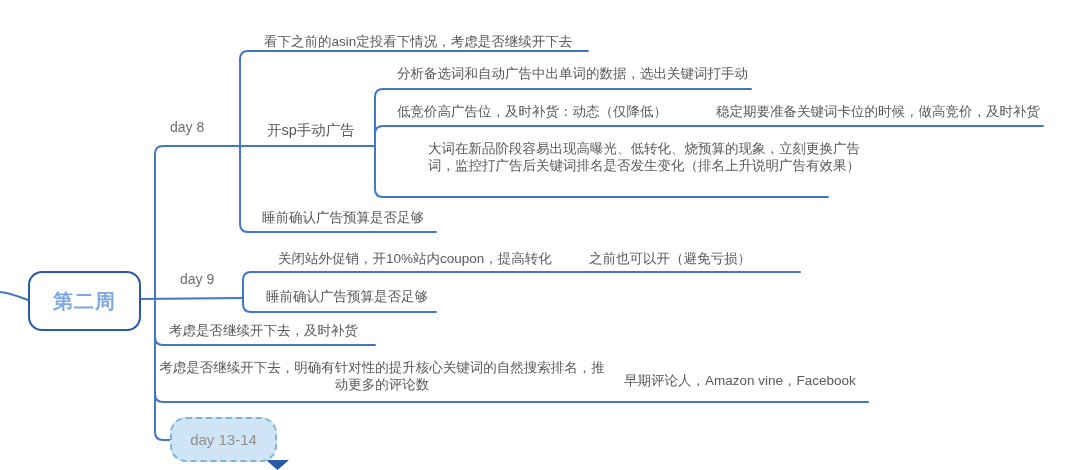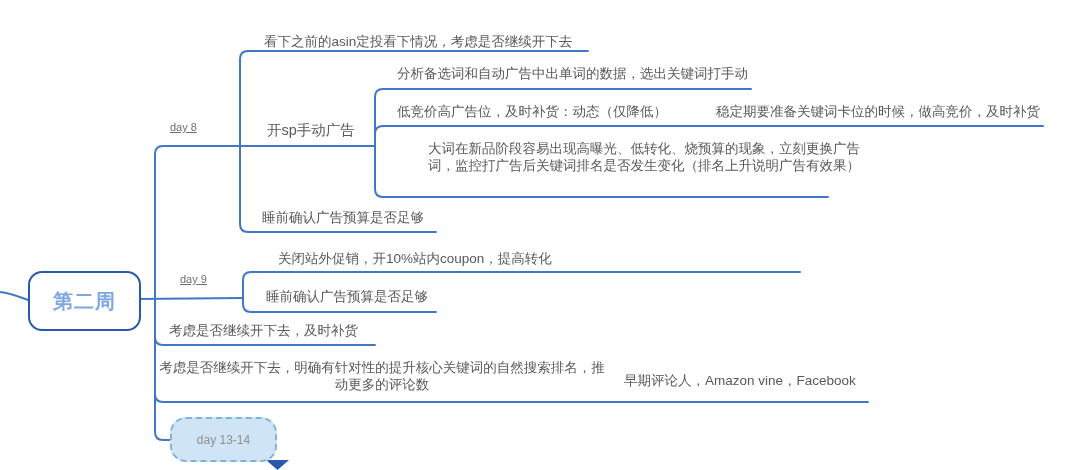--- a/index.html
+++ b/index.html
@@ -9,32 +9,32 @@
   }
   #wires{position:absolute;left:0;top:0;z-index:1;}
   #wires path{fill:none;stroke:var(--line);stroke-width:2;stroke-linecap:round;}
   #wires path.dark{stroke:var(--accent);}
   #wires path.fill{fill:var(--accent);stroke:none;}
   .topic{
     position:absolute;z-index:2;color:var(--text);font-size:13.5px;line-height:17px;
     white-space:nowrap;cursor:default;
   }
   .topic.wrap{white-space:normal;text-align:center;}
-  .daylabel{color:var(--label);font-size:11px;text-decoration:underline;}
+  .daylabel{color:var(--label);font-size:14px;}
   .root{
     position:absolute;z-index:3;left:28px;top:271px;width:109px;height:56px;
     background:#fff;border:2.5px solid var(--root-border);border-radius:14px;
     display:flex;align-items:center;justify-content:center;
     color:var(--root-text);font-size:20px;letter-spacing:1px;cursor:default;font-weight:bold;
   }
   .selected{
     position:absolute;z-index:3;left:170px;top:417px;width:107px;height:45px;
     background:var(--sel-fill);border:2px dashed var(--sel-border);border-radius:16px;
     display:flex;align-items:center;justify-content:center;
-    color:var(--sel-text);font-size:12px;cursor:default;box-sizing:border-box;
+    color:var(--sel-text);font-size:15px;cursor:default;box-sizing:border-box;
   }
 </style>
 </head>
 <body>
 
 <div id="canvas" style="--line: #4277c8; --accent: #2a58ad; --root-border: #2a58ad; --root-text: #7fa7e2; --text: #595959; --label: #6e6e6e; --sel-fill: #cfe5f6; --sel-border: #7fb3da; --sel-text: #8f8f8f;">
 
   <svg id="wires" width="1080" height="470">
 
     <path d="M 0,292 C 10,293 20,297 28,300"></path>
@@ -66,20 +66,21 @@
   <div class="topic" style="left:264px;top:33px;">看下之前的asin定投看下情况，考虑是否继续开下去</div>
   <div class="topic" style="left:267px;top:122px;font-size:14.5px;">开sp手动广告</div>
   <div class="topic" style="left:397px;top:65px;">分析备选词和自动广告中出单词的数据，选出关键词打手动</div>
   <div class="topic" style="left:397px;top:103px;">低竞价高广告位，及时补货：动态（仅降低）</div>
   <div class="topic" style="left:716px;top:103px;">稳定期要准备关键词卡位的时候，做高竞价，及时补货</div>
   <div class="topic wrap" style="left:384px;top:140px;width:446px;margin-left:37px;">大词在新品阶段容易出现高曝光、低转化、烧预算的现象，立刻更换广告词，监控打广告后关键词排名是否发生变化（排名上升说明广告有效果）</div>
   <div class="topic" style="left:262px;top:209px;">睡前确认广告预算是否足够</div>
 
   <div class="topic daylabel" style="left:180px;top:271px;">day 9</div>
   <div class="topic" style="left:262px;top:250px;margin-left:16px;">关闭站外促销，开10%站内coupon，提高转化</div>
+  <div class="topic" style="left:589px;top:250px;">之前也可以开（避免亏损）</div>
   <div class="topic" style="left:266px;top:288px;">睡前确认广告预算是否足够</div>
 
   <div class="topic" style="left:169px;top:322px;">考虑是否继续开下去，及时补货</div>
   <div class="topic wrap" style="left:156px;top:359px;width:452px;">考虑是否继续开下去，明确有针对性的提升核心关键词的自然搜索排名，推动更多的评论数</div>
   <div class="topic" style="left:624px;top:372px;">早期评论人，Amazon vine，Facebook</div>
 
   <div class="selected">day 13-14</div>
 
 </div>
 

